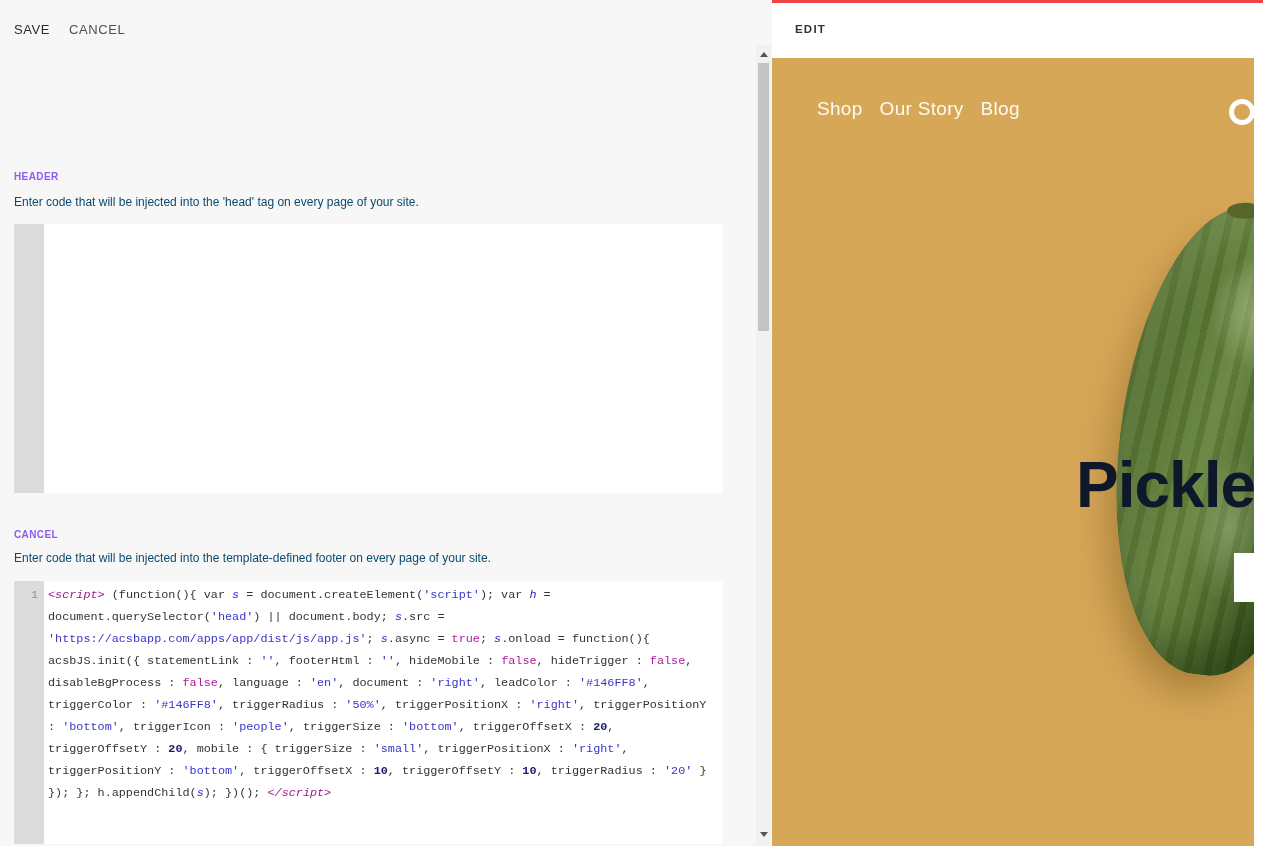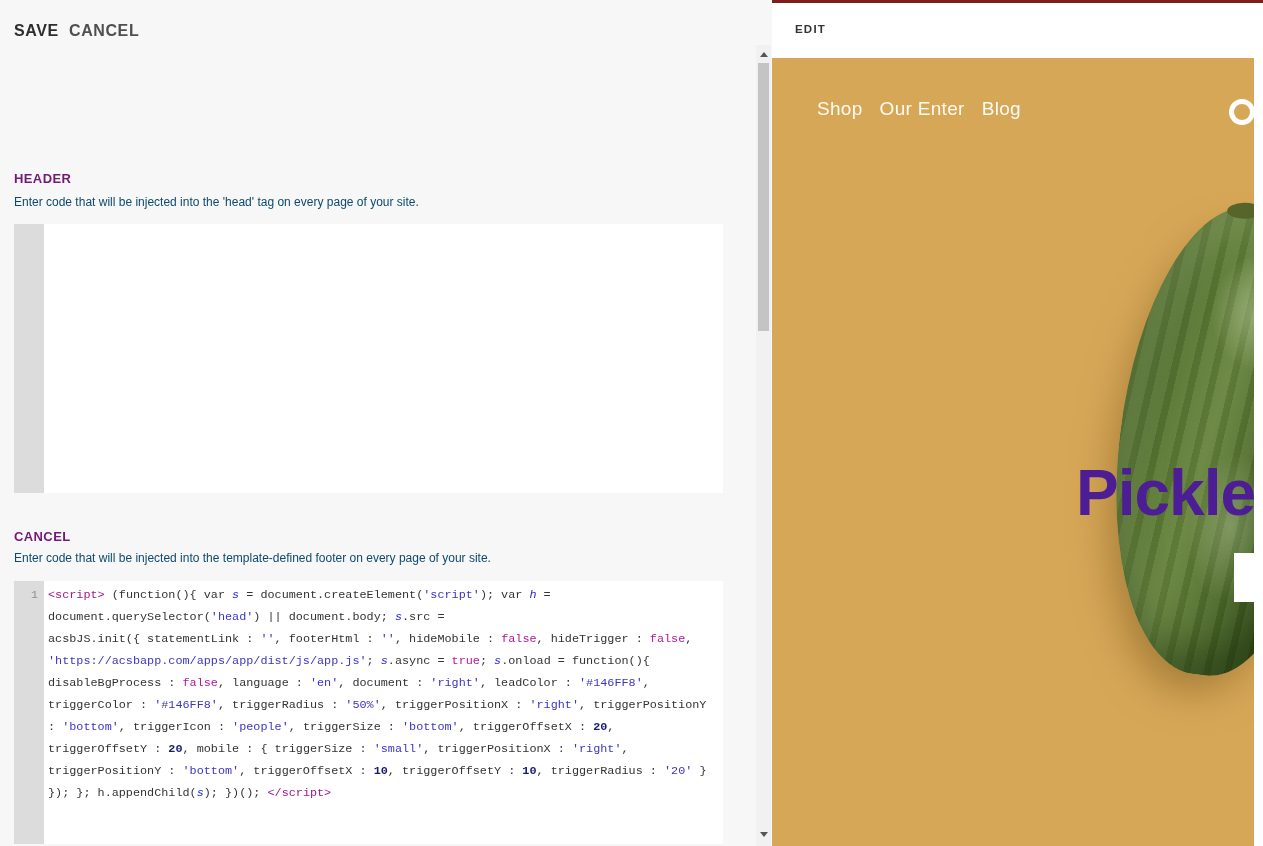--- a/index.html
+++ b/index.html
@@ -1,55 +1,55 @@
 <!DOCTYPE html>
 <html><head>
 <meta charset="utf-8">
 <style>
   * { margin:0; padding:0; box-sizing:border-box; }
   html,body { width:1263px; height:846px; overflow:hidden; }
   body { font-family:"Liberation Sans", sans-serif; background:#f7f7f7; position:relative; }
 
   
   .left-panel { position:absolute; left:0; top:0; width:756px; height:846px; background:#f7f7f7; }
-  .topbar-btn { position:absolute; top:22px; font-size:16px; font-weight:700; letter-spacing:.6px; cursor:pointer; }
+  .topbar-btn { position:absolute; top:22px; font-size:13px; font-weight:400; letter-spacing:.6px; cursor:pointer; }
   .btn-save   { left:14px;  color:#2d2d2d; }
   .btn-cancel { left:69px;  color:#4f4f4f; }
   .page-title { position:absolute; left:14px; top:100px; font-size:27px; font-weight:600; color:#1c1c1c; letter-spacing:-.2px; }
 
-  .section-label { position:absolute; left:14px; font-size:13px; font-weight:600; color:#701a75; letter-spacing:.4px;text-align:right; }
+  .section-label { position:absolute; left:14px; font-size:10px; font-weight:600; color:#8b5cf6; letter-spacing:.4px;text-align:right; }
   .section-desc  { position:absolute; left:14px; font-size:12px; color:#0c4a6e; }
   .lbl-header { top:171px; } .desc-header { top:195px; }
   .lbl-footer { top:529px; } .desc-footer { top:551px;text-align:right; }
 
   .code-box { position:absolute; left:14px; width:709px; background:#ffffff; overflow:hidden; }
   .box-header { top:224px; height:269px; }
   .box-footer { top:581px; height:263px; }
   .gutter { position:absolute; left:0; top:0; bottom:0; width:30px; background:#dcdcdc; }
   .gutter .ln { display:block; text-align:right; padding:3px 6px 0 0; font-family:"Liberation Mono", monospace; font-size:11.8px; color:#8f8f8f; line-height:22px; }
   .code-area { position:absolute; left:30px; right:0; top:0; bottom:0; padding:3px 2px 0 4px; }
   .code-line { font-family:"Liberation Mono", monospace; font-size:11.8px; line-height:22px; white-space:pre; color:#333; }
   .tok-p   { color:#333333; }
-  .tok-tag { color:#a0188c; }
+  .tok-tag { color:#a0188c;font-style:italic; }
   .tok-atom{ color:#b0189c; }
   .tok-str { color:#3a35c8; }
   .tok-def { color:#2726cf; font-style:italic; }
   .tok-num { color:#1a1a6e; font-weight:bold; }
 
   
   .scrollbar { position:absolute; left:756px; top:45px; width:15px; height:801px; background:#f1f1f1; }
   .sb-arrow { position:absolute; left:0; width:15px; height:15px; display:flex; align-items:center; justify-content:center; }
   .sb-arrow-up { top:2px; } .sb-arrow-down { bottom:4px; }
   .tri-up   { width:0; height:0; border-left:4px solid transparent; border-right:4px solid transparent; border-bottom:5px solid #555; }
   .tri-down { width:0; height:0; border-left:4px solid transparent; border-right:4px solid transparent; border-top:5px solid #555; }
   .sb-thumb { position:absolute; left:2px; top:18px; width:11px; height:268px; background:#c4c4c4; }
 
   
   .right-panel { position:absolute; left:772px; top:0; width:491px; height:846px; background:#fff; }
-  .edit-bar { position:absolute; left:0; top:0; width:491px; height:58px; background:#ffffff; border-top:3px solid #7f1d1d; }
+  .edit-bar { position:absolute; left:0; top:0; width:491px; height:58px; background:#ffffff; border-top:3px solid #ef4444; }
   .edit-label { position:absolute; left:23px; top:20px; font-size:11.5px; font-weight:600; letter-spacing:1.2px; color:#333; }
 
   .site-preview { position:absolute; left:0; top:58px; width:482px; height:788px; background:#d7a758; overflow:hidden; }
   .site-nav { position:absolute; left:45px; top:40px; display:flex; gap:17px; }
   .site-nav a { color:#fdfaf2; font-size:19px; text-decoration:none; letter-spacing:.3px; }
   .logo-ring { position:absolute; right:-1px; top:41px; width:26px; height:26px; border:5px solid #ffffff; border-radius:50%; }
 
   .pickle { position:absolute; left:348px; top:148px; width:208px; height:470px;
     transform:rotate(7deg);
     border-radius:50% 48% 46% 50% / 52% 50% 48% 50%;
@@ -57,21 +57,21 @@
       radial-gradient(ellipse 34% 18% at 60% 22%, rgba(225,238,205,.38), rgba(225,238,205,0) 70%),
       radial-gradient(ellipse 28% 22% at 58% 68%, rgba(214,228,192,.30), rgba(214,228,192,0) 72%),
       repeating-linear-gradient(96deg, rgba(0,0,0,.07) 0 7px, rgba(255,255,255,.05) 7px 20px),
       linear-gradient(100deg, #3c5a1f 0%, #567431 26%, #66843c 45%, #4f6c2b 63%, #35511b 85%, #2c4616 100%);
     box-shadow:-10px 24px 38px -6px rgba(128,94,32,.55),
       inset -14px -20px 44px rgba(24,44,10,.55),
       inset 12px 16px 34px rgba(190,212,150,.28); }
   .pickle::after { content:""; position:absolute; left:38%; top:-4px; width:34px; height:16px;
     background:#57642a; border-radius:50%; transform:rotate(-8deg); }
 
-  .hero-title { position:absolute; left:304px; top:398px; font-size:64px; font-weight:bold; color:#4c1d95; letter-spacing:-1px; }
+  .hero-title { position:absolute; left:304px; top:390px; font-size:64px; font-weight:bold; color:#0f172a; letter-spacing:-1px; }
   .side-white-rect { position:absolute; right:0; top:495px; width:20px; height:49px; background:#ffffff; }
 </style>
 </head>
 <body>
 
 <div class="left-panel">
   <div class="topbar-btn btn-save">SAVE</div>
   <div class="topbar-btn btn-cancel">CANCEL</div>
 
 
@@ -86,22 +86,22 @@
   <div class="section-label lbl-footer">CANCEL</div>
   <div class="section-desc desc-footer">Enter code that will be injected into the template-defined footer on every page of your site.</div>
 
   <div class="code-box box-footer">
     <div class="gutter">
       <span class="ln">1</span>
     </div>
     <div class="code-area">
         <div class="code-line"><span class="tok-tag">&lt;script&gt;</span><span class="tok-p"> (function(){ var </span><span class="tok-def">s</span><span class="tok-p"> = document.createElement(</span><span class="tok-str">'script'</span><span class="tok-p">); var </span><span class="tok-def">h</span><span class="tok-p"> =</span></div>
         <div class="code-line"><span class="tok-p">document.querySelector(</span><span class="tok-str">'head'</span><span class="tok-p">) || document.body; </span><span class="tok-def">s</span><span class="tok-p">.src =</span></div>
+        <div class="code-line"><span class="tok-str">'https://acsbapp.com/apps/app/dist/js/app.js'</span><span class="tok-p">; </span><span class="tok-def">s</span><span class="tok-p">.async = </span><span class="tok-atom">true</span><span class="tok-p">; </span><span class="tok-def">s</span><span class="tok-p">.onload = function(){</span></div>
         <div class="code-line"><span class="tok-p">acsbJS.init({ statementLink : </span><span class="tok-str">''</span><span class="tok-p">, footerHtml : </span><span class="tok-str">''</span><span class="tok-p">, hideMobile : </span><span class="tok-atom">false</span><span class="tok-p">, hideTrigger : </span><span class="tok-atom">false</span><span class="tok-p">,</span></div>
-        <div class="code-line"><span class="tok-str">'https://acsbapp.com/apps/app/dist/js/app.js'</span><span class="tok-p">; </span><span class="tok-def">s</span><span class="tok-p">.async = </span><span class="tok-atom">true</span><span class="tok-p">; </span><span class="tok-def">s</span><span class="tok-p">.onload = function(){</span></div>
         <div class="code-line"><span class="tok-p">disableBgProcess : </span><span class="tok-atom">false</span><span class="tok-p">, language : </span><span class="tok-str">'en'</span><span class="tok-p">, document : </span><span class="tok-str">'right'</span><span class="tok-p">, leadColor : </span><span class="tok-str">'#146FF8'</span><span class="tok-p">,</span></div>
         <div class="code-line"><span class="tok-p">triggerColor : </span><span class="tok-str">'#146FF8'</span><span class="tok-p">, triggerRadius : </span><span class="tok-str">'50%'</span><span class="tok-p">, triggerPositionX : </span><span class="tok-str">'right'</span><span class="tok-p">, triggerPositionY</span></div>
         <div class="code-line"><span class="tok-p">: </span><span class="tok-str">'bottom'</span><span class="tok-p">, triggerIcon : </span><span class="tok-str">'people'</span><span class="tok-p">, triggerSize : </span><span class="tok-str">'bottom'</span><span class="tok-p">, triggerOffsetX : </span><span class="tok-num">20</span><span class="tok-p">,</span></div>
         <div class="code-line"><span class="tok-p">triggerOffsetY : </span><span class="tok-num">20</span><span class="tok-p">, mobile : { triggerSize : </span><span class="tok-str">'small'</span><span class="tok-p">, triggerPositionX : </span><span class="tok-str">'right'</span><span class="tok-p">,</span></div>
         <div class="code-line"><span class="tok-p">triggerPositionY : </span><span class="tok-str">'bottom'</span><span class="tok-p">, triggerOffsetX : </span><span class="tok-num">10</span><span class="tok-p">, triggerOffsetY : </span><span class="tok-num">10</span><span class="tok-p">, triggerRadius : </span><span class="tok-str">'20'</span><span class="tok-p"> }</span></div>
         <div class="code-line"><span class="tok-p">}); }; h.appendChild(</span><span class="tok-def">s</span><span class="tok-p">); })(); </span><span class="tok-tag">&lt;/script&gt;</span></div>
       </div>
   </div>
 </div>
 
@@ -118,21 +118,21 @@
 <div class="right-panel">
   <div class="edit-bar">
     <span class="edit-label">EDIT</span>
   </div>
 
   <div class="site-preview">
     <div class="pickle"></div>
 
     <nav class="site-nav">
       <a href="#">Shop</a>
-      <a href="#">Our Enter</a>
+      <a href="#">Our Story</a>
       <a href="#">Blog</a>
     </nav>
 
     <div class="logo-ring"></div>
 
     <div class="hero-title">Pickle</div>
 
     <div class="side-white-rect"></div>
   </div>
 </div>

